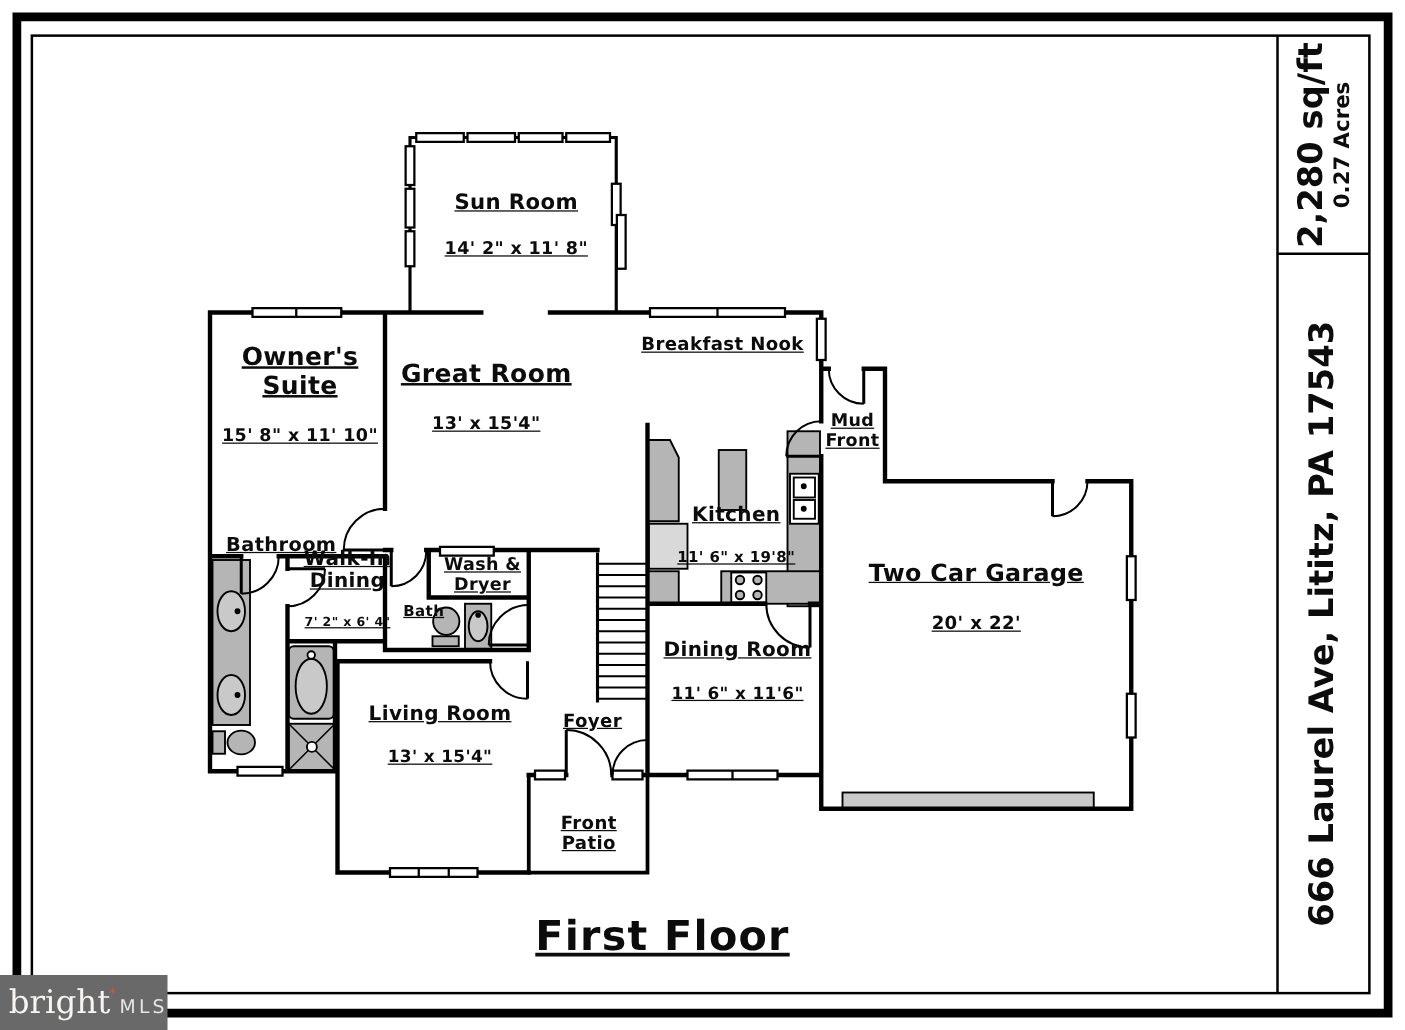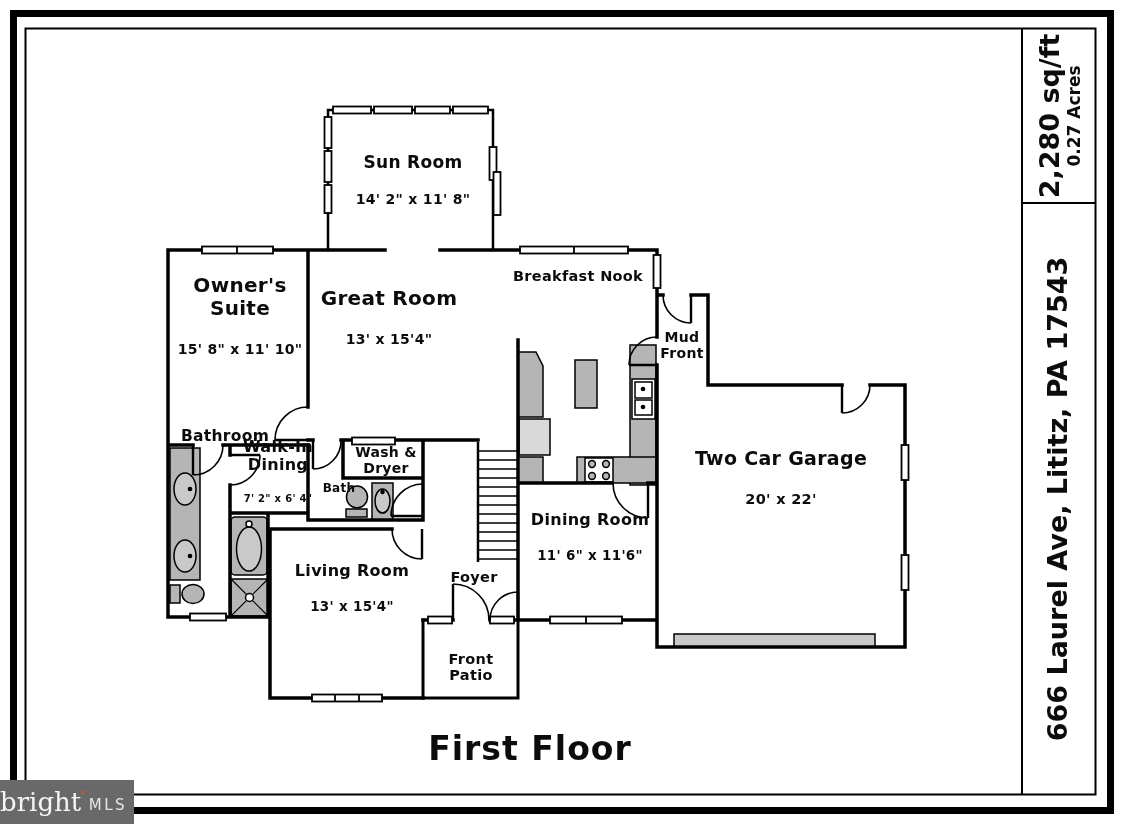--- a/index.html
+++ b/index.html
@@ -1,26 +1,26 @@
 <!DOCTYPE html>
 <html><head>
 <meta charset="utf-8">
 <style>
   html,body{margin:0;padding:0;background:#fff;}
   .stage{position:relative;width:1124px;height:824px;background:#ffffff;overflow:hidden;
          font-family:"DejaVu Sans","Liberation Sans",sans-serif;}
   .plan-svg{position:absolute;left:0;top:0;}
   .lbl{position:absolute;transform:translate(-50%,-50%);text-align:center;color:#0c0c0c;
-       font-weight:bold;line-height:1.14;white-space:pre-line;letter-spacing:.3px;z-index:3;}
+       font-weight:bold;line-height:1.14;white-space:pre-line;letter-spacing:.3px;z-index:3;text-decoration:underline;}
   .rname{white-space:pre-line;}
   .rdims{white-space:nowrap;}
   .vert{position:absolute;transform:translate(-50%,-50%) rotate(-90deg);text-align:center;
         color:#0c0c0c;font-weight:bold;white-space:nowrap;z-index:3;line-height:1.1;}
   .logo{position:absolute;left:0;top:780px;width:134px;height:44px;background:#696969;
-        display:flex;align-items:center;justify-content:flex-start;z-index:6;}
+        display:flex;align-items:center;justify-content:flex-end;z-index:6;}
   .logo-bright{font-family:"DejaVu Serif","Liberation Serif",serif;color:#f7f5f1;font-size:26px;line-height:1;}
   .logo-mark{color:#d0583c;font-size:11px;margin:-16px 3px 0 -1px;line-height:1;}
   .logo-mls{color:#e5e5e5;font-size:15px;letter-spacing:2.5px;margin-top:5px;}
 </style>
 </head>
 <body>
 
 <div class="stage">
 
   <svg class="plan-svg" width="1124" height="824" viewBox="0 0 1124 824">
@@ -190,20 +190,24 @@
     <div class="rdims" style="font-size:14px">15' 8" x 11' 10"</div>
   </div>
   <div class="lbl" style="left:389px;top:318px;font-size:20px">
     <div class="rname">Great Room</div>
     <div class="rdims" style="font-size:14px">13' x 15'4"</div>
   </div>
   <div class="lbl" style="left:682px;top:346px;font-size:14px">
     <div class="rname">Mud
 Front</div>
   </div>
+  <div class="lbl" style="left:589px;top:428px;font-size:16px">
+    <div class="rname">Kitchen</div>
+    <div class="rdims" style="font-size:12px">11' 6" x 19'8"</div>
+  </div>
   <div class="lbl" style="left:781px;top:478px;font-size:19px">
     <div class="rname">Two Car Garage</div>
     <div class="rdims" style="font-size:14.5px">20' x 22'</div>
   </div>
   <div class="lbl" style="left:225px;top:436px;font-size:15.5px">
     <div class="rname">Bathroom</div>
   </div>
   <div class="lbl" style="left:278px;top:471px;font-size:16px">
     <div class="rname">Walk-In
 Dining</div>

